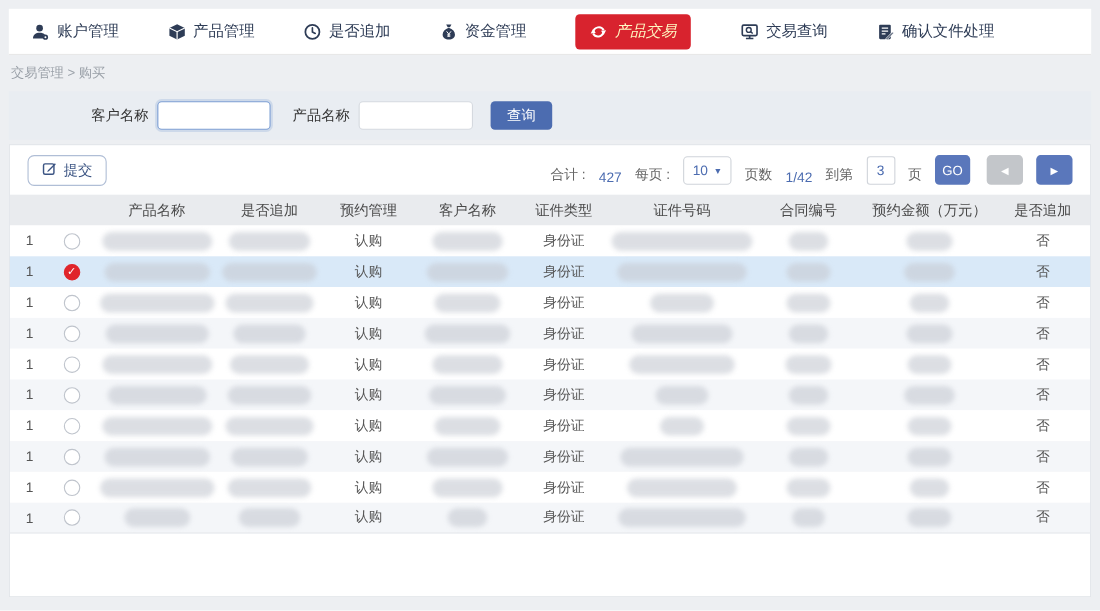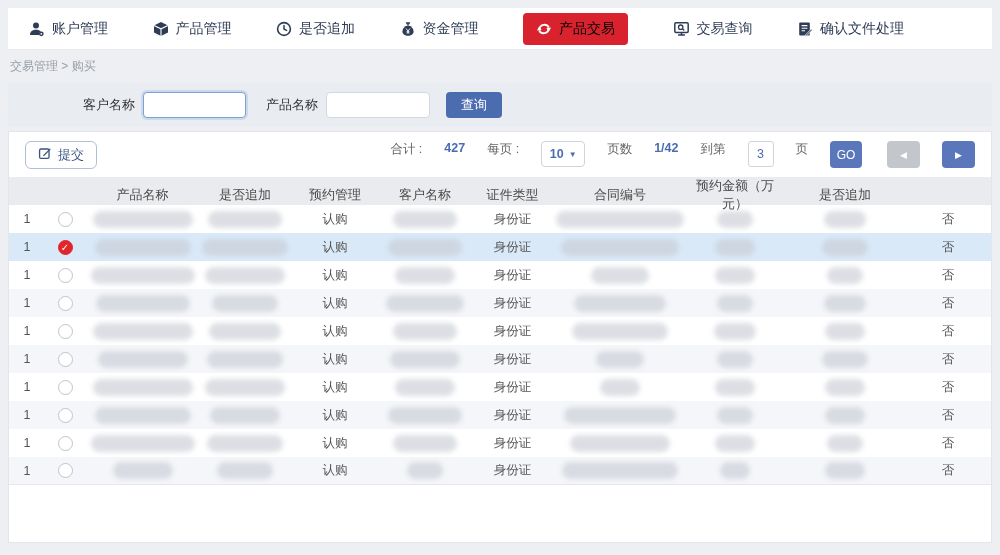--- a/index.html
+++ b/index.html
@@ -17,21 +17,21 @@
     display:flex; align-items:center;
     padding:0 88px 0 20px;
     justify-content:space-between;
   }
   .nav-item {
     display:flex; align-items:center; gap:7px;
     font-size:14px; color:#2e3c56; cursor:pointer; white-space:nowrap;
   }
   .nav-item svg { display:block; }
   .nav-item.active {
-    background:#d8232e; color:#000000; padding:7px 13px; border-radius:4px;
+    background:#d8232e; color:#fef9c3; padding:7px 13px; border-radius:4px;font-style:italic;
   }
   
   .breadcrumb { height:33px; display:flex; align-items:center; font-size:12px; color:#9aa0a8; padding-left:2px; }
   
   .search-band {
     height:44px; background:#e9edf2; display:flex; align-items:center; margin-bottom:4px;
   }
   .search-band .field-label { font-size:13px; color:#333; margin-right:8px; }
   .search-band .lbl1 { margin-left:75px; }
   .inp {
@@ -54,22 +54,22 @@
   }
   .hamburger { display:flex; flex-direction:column; gap:3px; }
   .hamburger i { display:block; width:15px; height:2px; background:#2e3c56; border-radius:1px; }
   
   .toolbar { height:45px; display:flex; align-items:center; padding:0 16px; }
   .btn-outline {
     height:28px; background:#fff; border:1px solid #b0bed6; border-radius:6px;
     color:#3b5483; font-size:13px; padding:0 12px; margin-right:10px;
     display:flex; align-items:center; gap:6px; cursor:pointer;
   }
-  .pagination { margin-left:auto; display:flex; align-items:flex-start; gap:22px; font-size:12.5px; color:#666; }
-  .pagination .num { color:#4c6cb0;font-weight:bold; }
+  .pagination { margin-left:auto; display:flex; align-items:flex-end; gap:12px; font-size:12.5px; color:#666; }
+  .pagination .num { color:#4c6cb0; }
   .select-box {
     width:44px; height:26px; border:1px solid #d0d4da; border-radius:4px; background:#fff;
     display:flex; align-items:center; justify-content:center; gap:5px; cursor:pointer;
   }
   .select-box .caret { font-size:8px; color:#4c6cb0; }
   .goto-input { width:26px; height:26px; border:1px solid #d0d4da; border-radius:3px; background:#fff;
     text-align:center; font-size:12.5px; color:#4c6cb0; outline:none; }
   .btn-go {
     width:32px; height:27px; background:#5a77bb; color:#fff; border:none; border-radius:4px;
     font-size:12px; cursor:pointer;
@@ -228,20 +228,21 @@
   </div>
 
   <div class="grid-row thead">
     <div></div>
     <div></div>
     <div>产品名称</div>
     <div>是否追加</div>
     <div>预约管理</div>
     <div>客户名称</div>
     <div>证件类型</div>
+    <div>证件号码</div>
     <div>合同编号</div>
     <div>预约金额（万元）</div>
     <div>是否追加</div>
   </div>
 
   <div class="tbody" id="tbody">
       <div class="grid-row">
         <div class="cell">1</div>
         <div class="cell">
           <div class="radio"></div>

